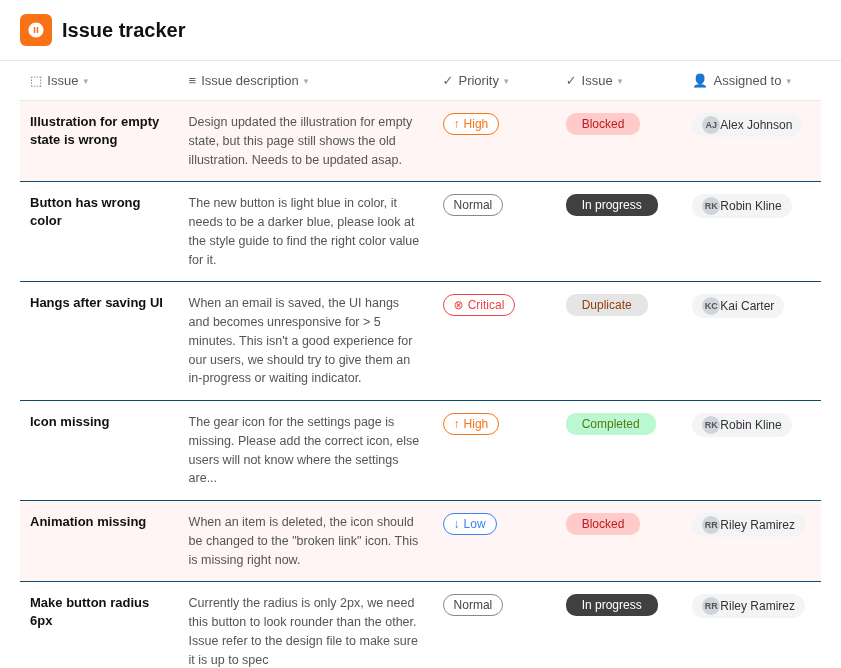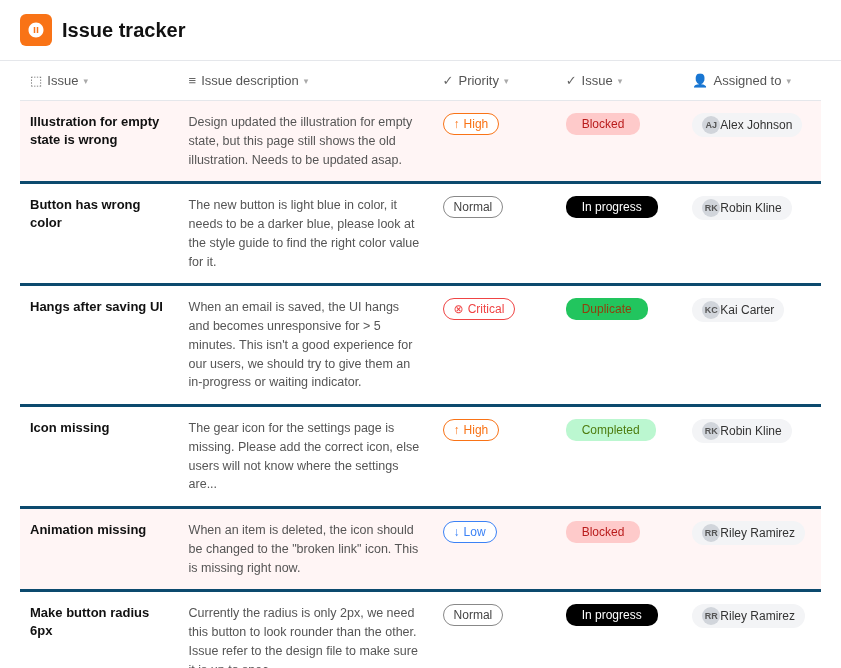--- a/index.html
+++ b/index.html
@@ -54,21 +54,21 @@
       display: flex;
       align-items: center;
       gap: 5px;
       cursor: pointer;
     }
     thead th .chevron {
       font-size: 9px;
       opacity: 0.5;
     }
     tbody tr {
-      border-bottom: 3px solid #0c4a6e;
+      border-bottom: 1px solid #0c4a6e;
       vertical-align: top;
     }
     tbody tr.row-highlighted {
       background: #fff5f5;
     }
     tbody tr.row-normal {
       background: #fff;
     }
     tbody td {
       padding: 12px 10px;
@@ -105,22 +105,22 @@
     .status-badge {
       display: inline-flex;
       align-items: center;
       padding: 4px 16px;
       border-radius: 10px;
       font-size: 12px;
       font-weight: 500;
       white-space: nowrap;
     }
     .status-badge.blocked { background: #fecaca; color: #b91c1c; }
-    .status-badge.in-progress { background: #000000; color: #fff; }
-    .status-badge.duplicate { background: #22c55e; color: #92400e; }
+    .status-badge.in-progress { background: #404040; color: #fff; }
+    .status-badge.duplicate { background: #e5e5e5; color: #92400e; }
     .status-badge.completed { background: #bbf7d0; color: #4d7c0f; }
 
     .assignee-badge {
       display: inline-flex;
       align-items: center;
       padding: 3px 10px;
       border-radius: 20px;
       background: #f3f4f6;
       font-size: 12px;
       font-weight: 500;

